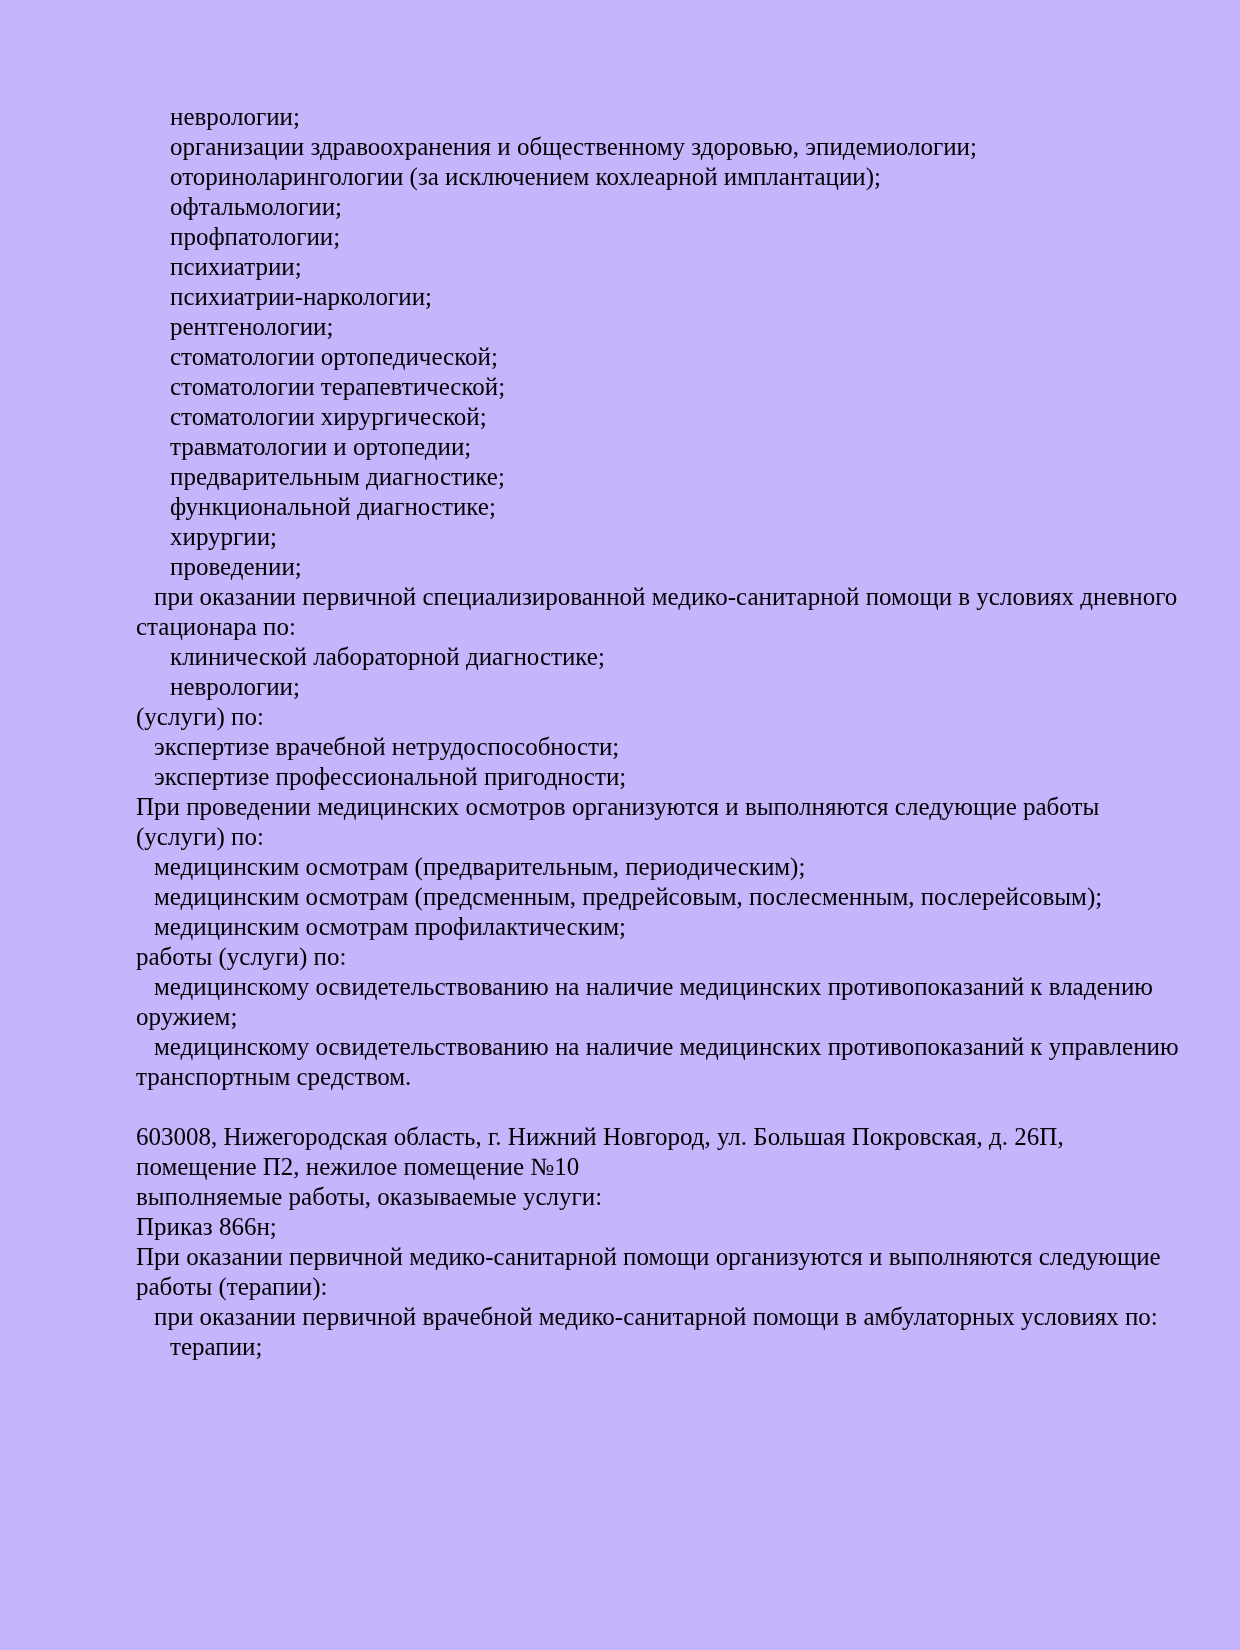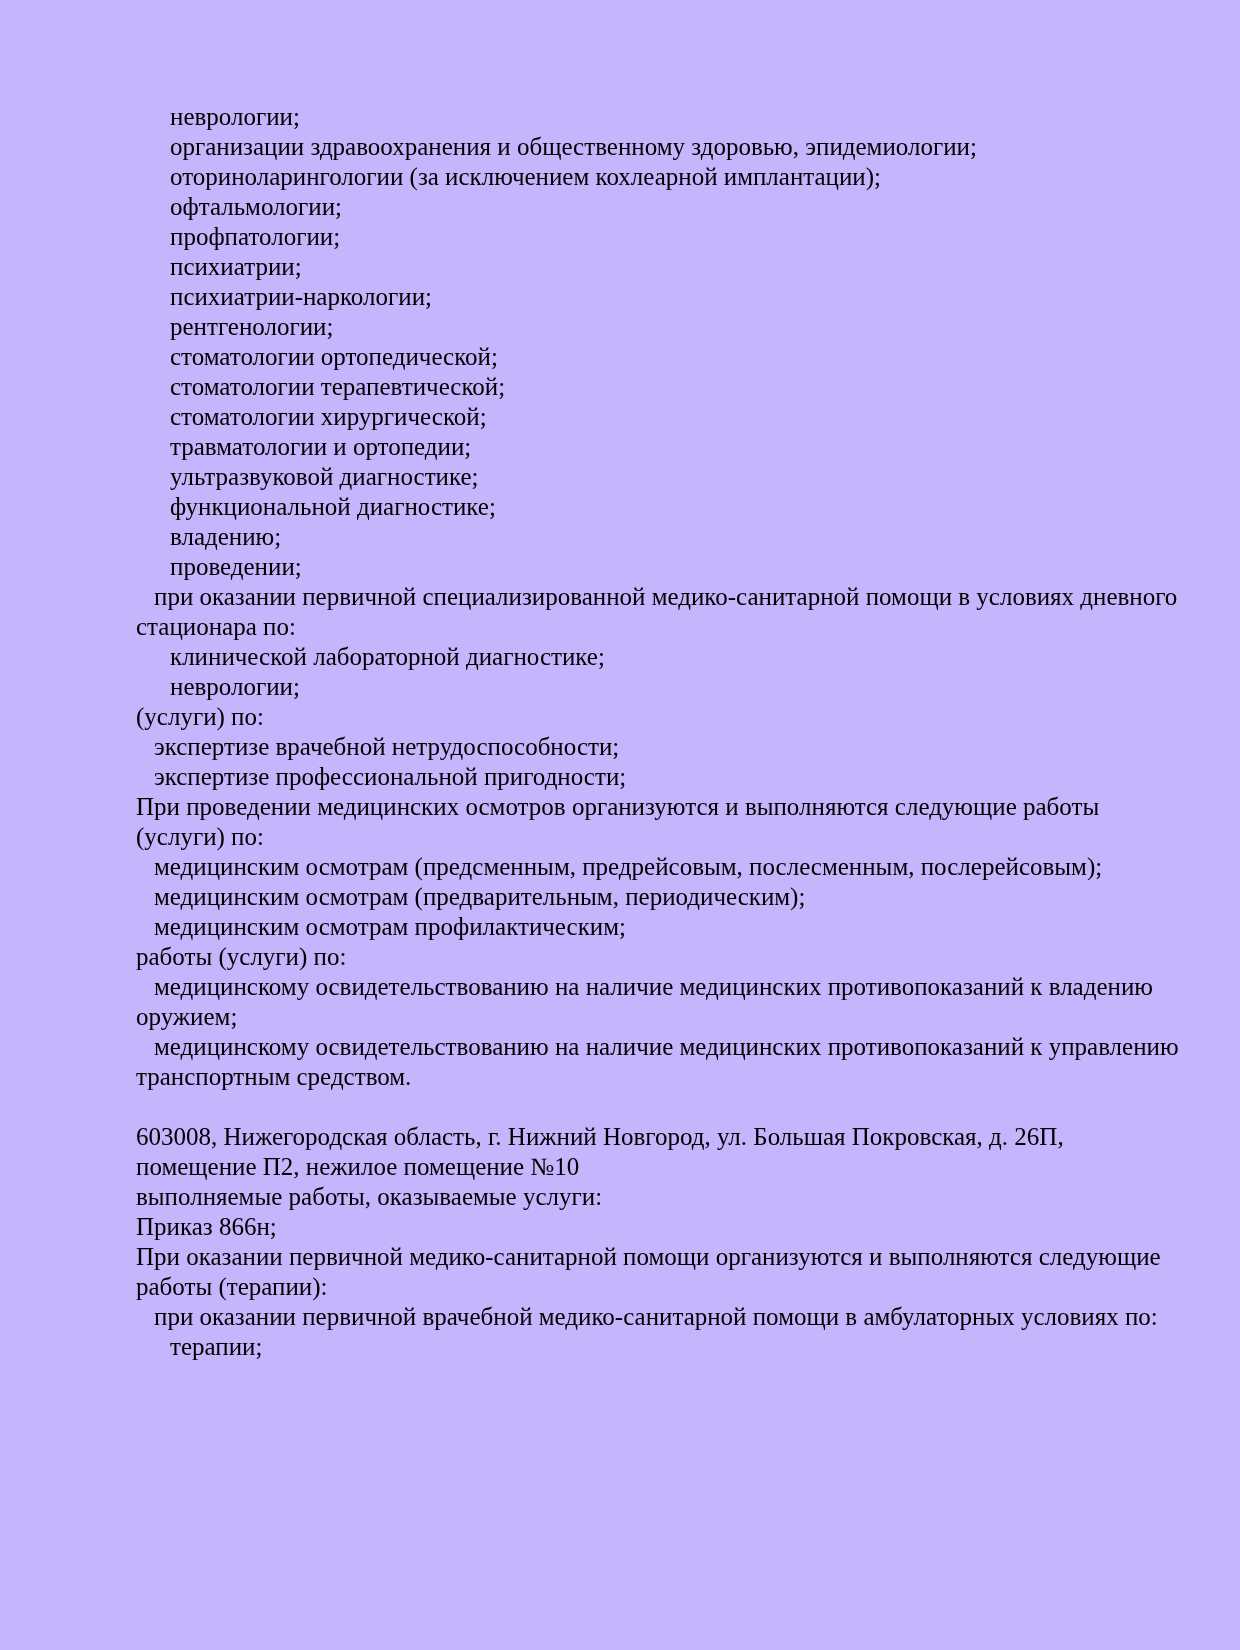--- a/index.html
+++ b/index.html
@@ -41,35 +41,35 @@
       <div class="line i2">оториноларингологии (за исключением кохлеарной имплантации);</div>
       <div class="line i2">офтальмологии;</div>
       <div class="line i2">профпатологии;</div>
       <div class="line i2">психиатрии;</div>
       <div class="line i2">психиатрии-наркологии;</div>
       <div class="line i2">рентгенологии;</div>
       <div class="line i2">стоматологии ортопедической;</div>
       <div class="line i2">стоматологии терапевтической;</div>
       <div class="line i2">стоматологии хирургической;</div>
       <div class="line i2">травматологии и ортопедии;</div>
-      <div class="line i2">ультразвуковой диагностике;</div>
+      <div class="line i2">предварительным диагностике;</div>
       <div class="line i2">функциональной диагностике;</div>
-      <div class="line i2">владению;</div>
+      <div class="line i2">хирургии;</div>
       <div class="line i2">проведении;</div>
       <div class="line i1">при оказании первичной специализированной медико-санитарной помощи в условиях дневного</div>
       <div class="line i0">стационара по:</div>
       <div class="line i2">клинической лабораторной диагностике;</div>
       <div class="line i2">неврологии;</div>
       <div class="line i0">(услуги) по:</div>
       <div class="line i1">экспертизе врачебной нетрудоспособности;</div>
       <div class="line i1">экспертизе профессиональной пригодности;</div>
       <div class="line i0">При проведении медицинских осмотров организуются и выполняются следующие работы</div>
       <div class="line i0">(услуги) по:</div>
+      <div class="line i1">медицинским осмотрам (предварительным, периодическим);</div>
       <div class="line i1">медицинским осмотрам (предсменным, предрейсовым, послесменным, послерейсовым);</div>
-      <div class="line i1">медицинским осмотрам (предварительным, периодическим);</div>
       <div class="line i1">медицинским осмотрам профилактическим;</div>
       <div class="line i0">работы (услуги) по:</div>
       <div class="line i1">медицинскому освидетельствованию на наличие медицинских противопоказаний к владению</div>
       <div class="line i0">оружием;</div>
       <div class="line i1">медицинскому освидетельствованию на наличие медицинских противопоказаний к управлению</div>
       <div class="line i0">транспортным средством.</div>
       <div class="line i0"></div>
       <div class="line i0">603008, Нижегородская область, г. Нижний Новгород, ул. Большая Покровская, д. 26П,</div>
       <div class="line i0">помещение П2, нежилое помещение №10</div>
       <div class="line i0">выполняемые работы, оказываемые услуги:</div>

